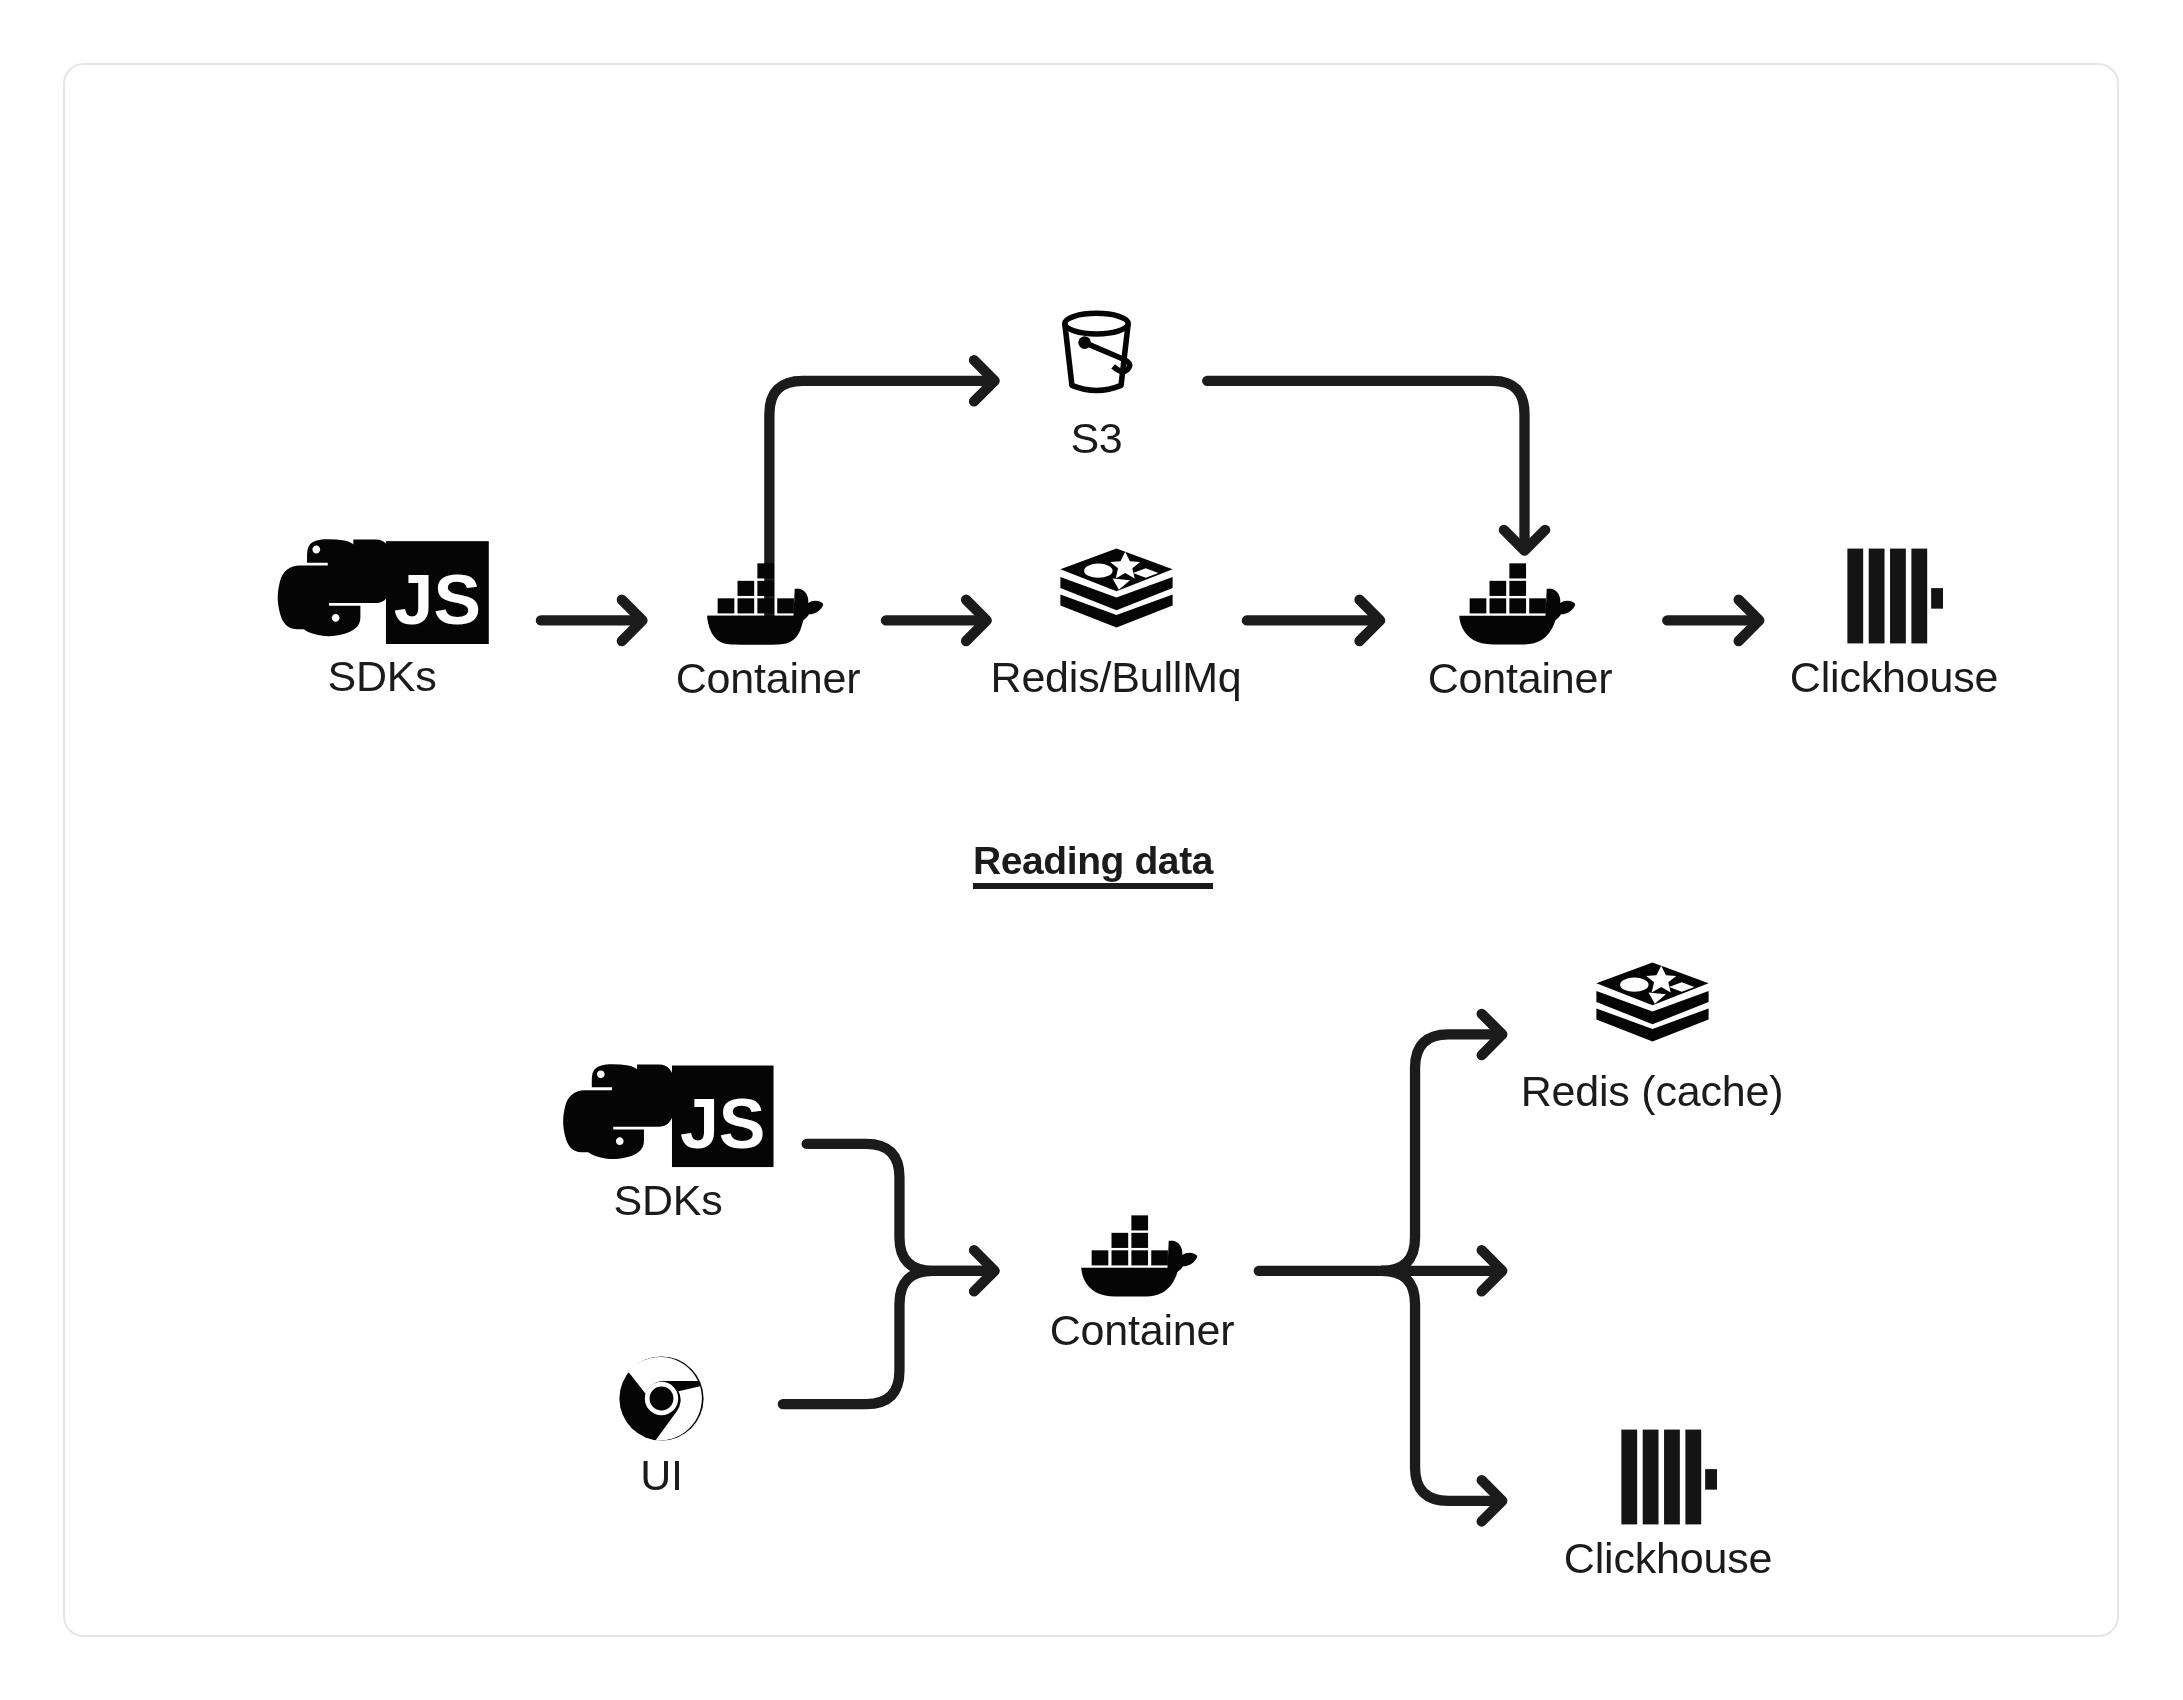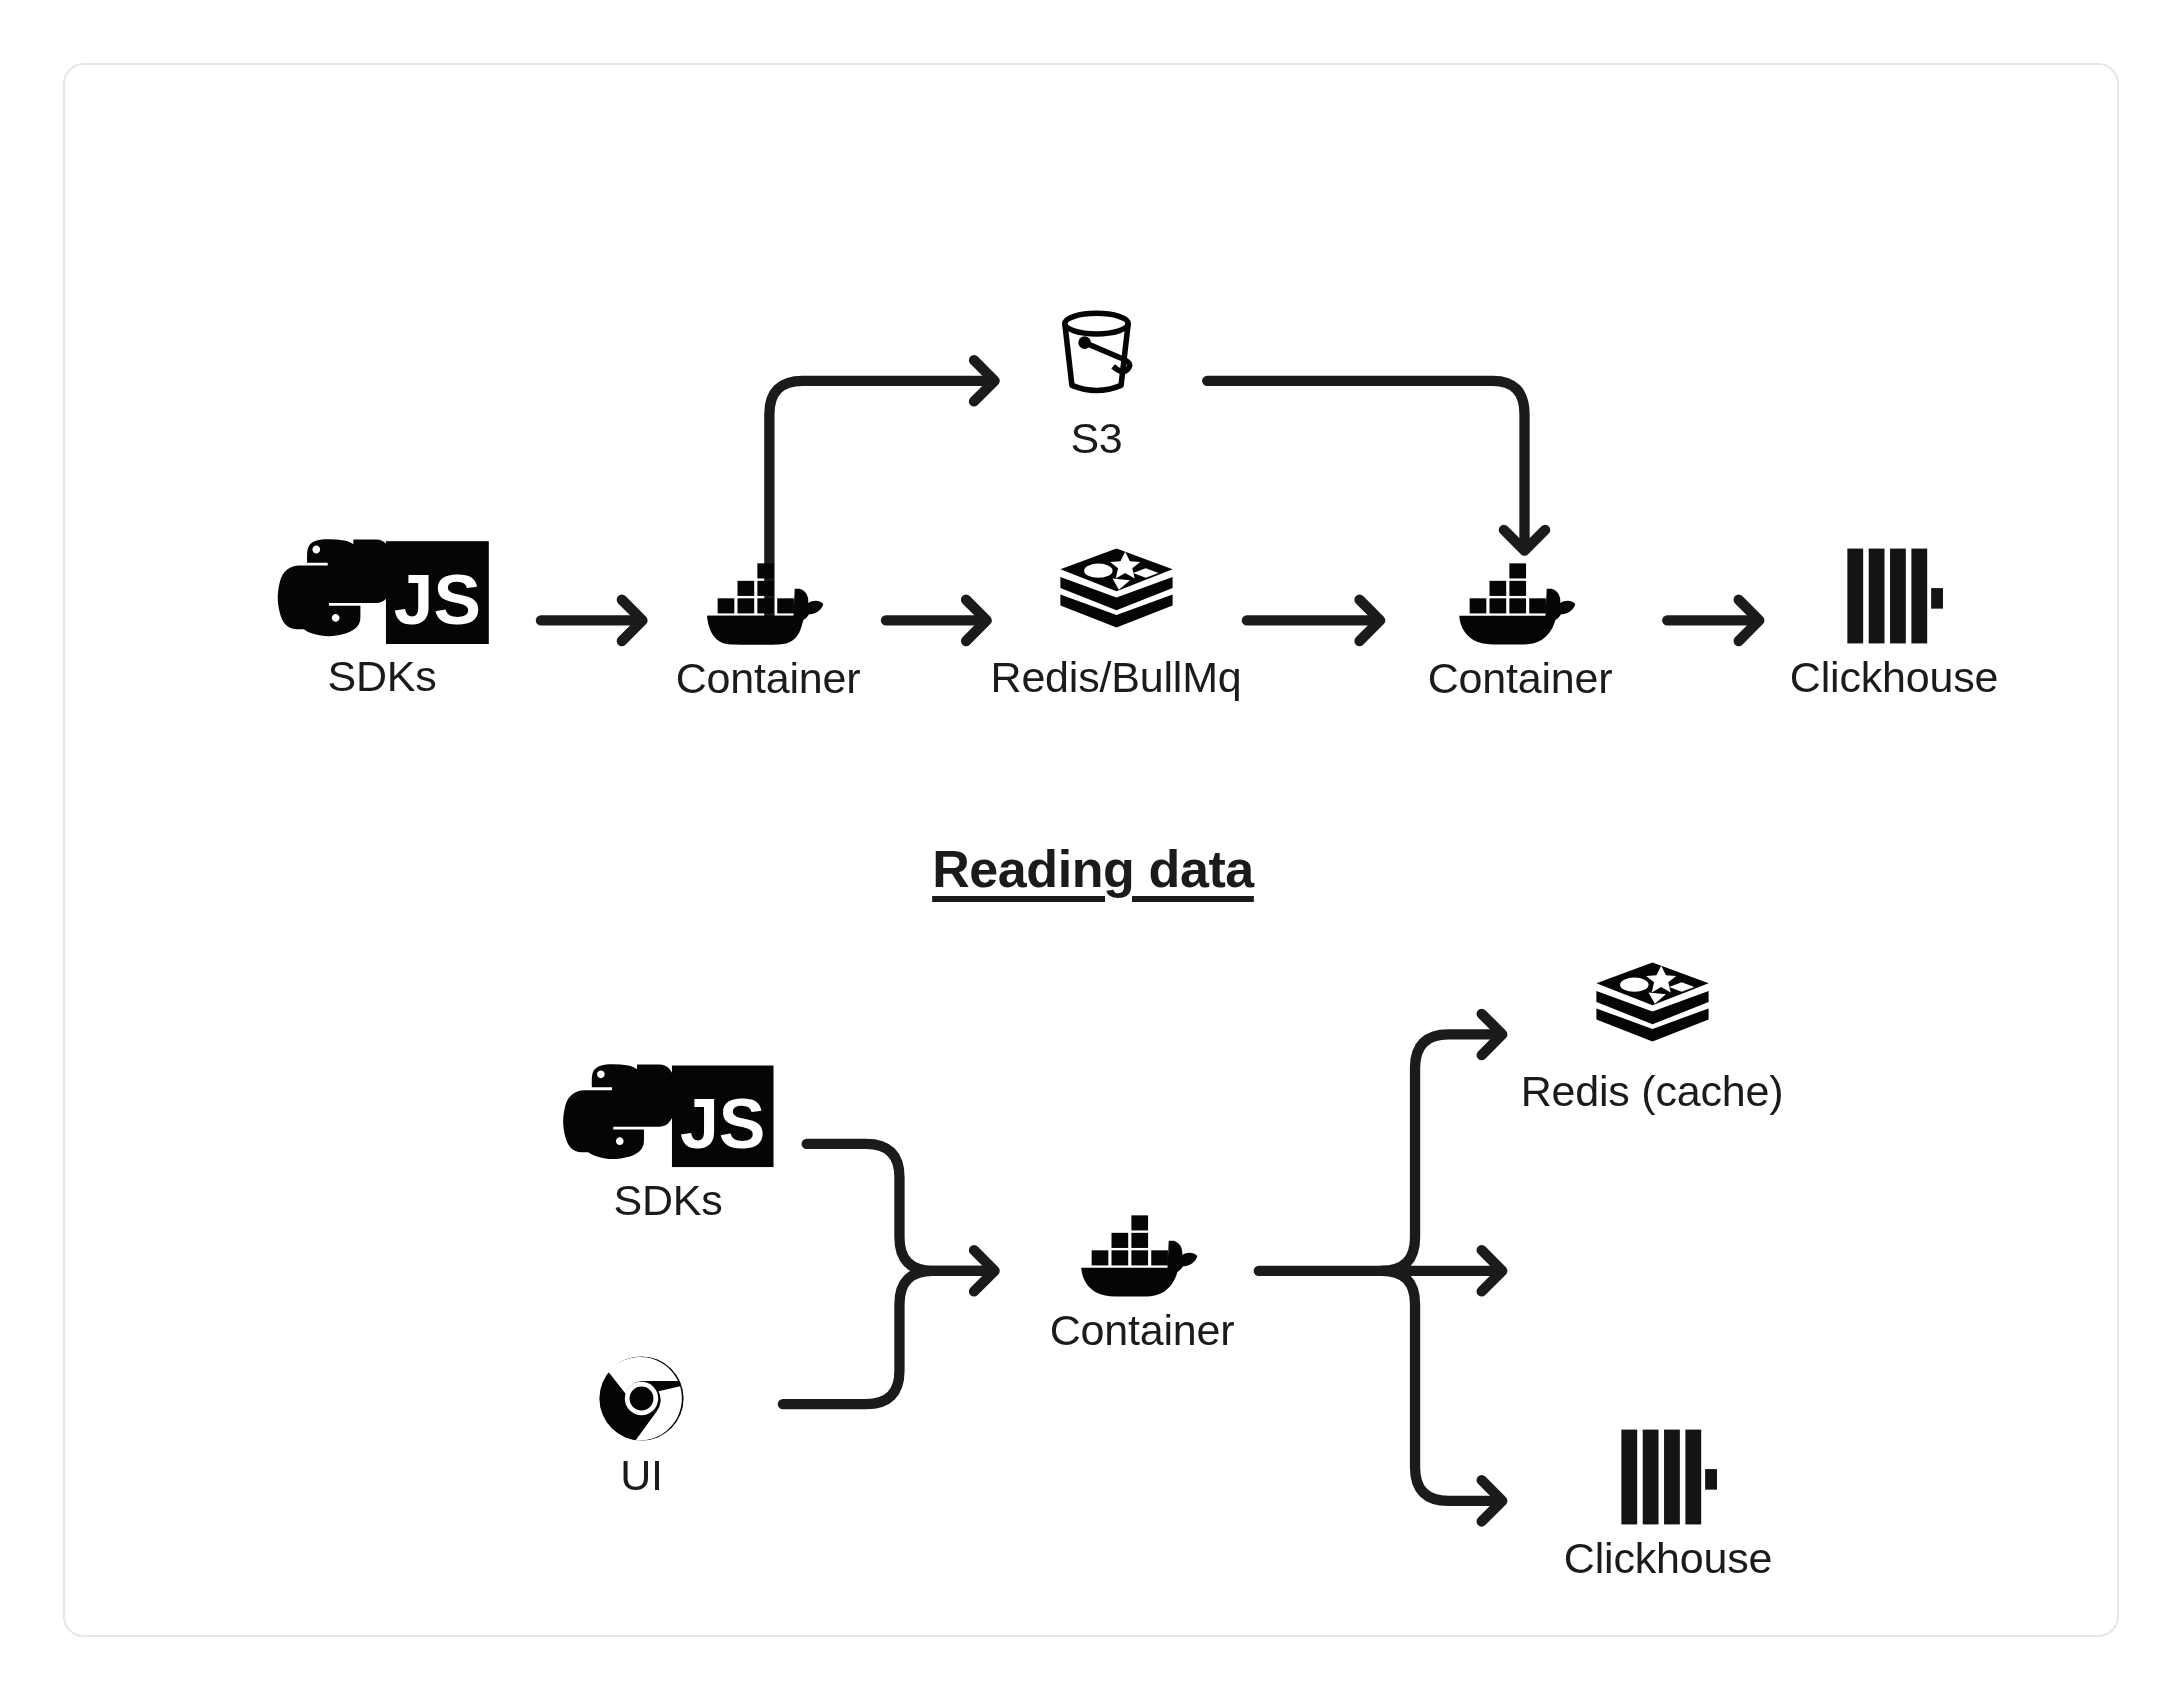--- a/index.html
+++ b/index.html
@@ -26,21 +26,21 @@
     font-weight:bold;
     color:#1b1b1b;
     letter-spacing:-0.4px;
     white-space:nowrap;
     text-align:center;
     text-decoration:underline;
     text-underline-offset:8.7px;
     text-decoration-thickness:5.6px;
   }
   #title-ingestion{left:0;top:71px;width:2056px;font-size:52px;}
-  #title-reading{left:0;top:774px;width:2056px;font-size:52px;}
+  #title-reading{left:0;top:774px;width:2056px;font-size:39px;}
 
   .node{position:absolute;display:flex;flex-direction:column;align-items:center;}
   .node .glyph{display:flex;align-items:flex-end;justify-content:flex-start;}
   .node .cap{
     margin-top:9.5px;
     font-size:43px;
     color:#1b1b1b;
     white-space:nowrap;
     line-height:1.05;
     letter-spacing:-0.2px;
@@ -231,21 +231,21 @@
             <path d="M63.5 2.5c-8.8 0-16.5 1-22.6 2.8C23.6 10.3 20.4 20.6 20.4 39.6v12.6h43.6v6H20.4 4.6c-19.2 0-36 11.5-41.3 33.4-6 25.1-6.3 40.8 0 67 4.7 19.5 15.9 33.4 35.1 33.4h16.1v-30.2c0-21.8 18.9-41 41.2-41h43.3c18.4 0 33.1-15.1 33.1-33.6V39.6c0-17.9-15.1-31.4-33.1-34.4-11.4-1.9-23.2-2.8-35.5-2.7zm-23.6 13.3c4.5 0 8.2 3.7 8.2 8.3 0 4.6-3.7 8.3-8.2 8.3-4.5 0-8.2-3.7-8.2-8.3 0-4.6 3.7-8.3 8.2-8.3z" transform="translate(42,0) scale(0.585)"></path>
             <path d="M169.9 58.2v29.3c0 22.8-19.3 42-41.2 42H85.4c-18.1 0-33.1 15.5-33.1 33.6v63c0 17.9 15.6 28.5 33.1 33.6 21 6.2 41.1 7.3 66.3 0 16.7-4.8 33.1-14.6 33.1-33.6v-25.2h-66.2v-6h66.2 33.1c19.2 0 26.4-13.4 33.1-33.6 6.9-20.7 6.6-40.7 0-67-4.8-19-13.9-33.4-33.1-33.4h-48zm-37.2 159.7c4.5 0 8.2 3.7 8.2 8.3 0 4.6-3.7 8.3-8.2 8.3-4.5 0-8.2-3.7-8.2-8.3 0-4.6 3.7-8.3 8.2-8.3z" transform="translate(42,0) scale(0.585) translate(-52,-58)"></path>
           </g>
           <rect x="155" y="3" width="128" height="128" fill="#050505"></rect>
           <text x="219" y="107" font-family="'Liberation Sans',sans-serif" font-size="88" font-weight="bold" fill="#ffffff" text-anchor="middle">JS</text>
         </svg>
       </div>
       <div class="cap">SDKs</div>
     </div>
 
-    <div class="node" style="left:505px;top:1289px;width:143px;">
+    <div class="node" style="left:525px;top:1289px;width:143px;">
       <div class="glyph">
         <svg width="89" height="89" viewBox="0 0 112 112">
           <circle cx="56" cy="56" r="53" fill="#050505"></circle>
           <path d="M14 22 A53 53 0 0 1 102 34 L58 34 A24 24 0 0 0 36 50 Z" fill="#ffffff"></path>
           <path d="M102 34 A53 53 0 0 1 56 109 L77 70 A24 24 0 0 0 76 44 Z" fill="#ffffff" transform="rotate(8 56 56)"></path>
           <circle cx="56" cy="56" r="21" fill="#ffffff"></circle>
           <circle cx="56" cy="56" r="15" fill="#050505"></circle>
         </svg>
       </div>
       <div class="cap">UI</div>

